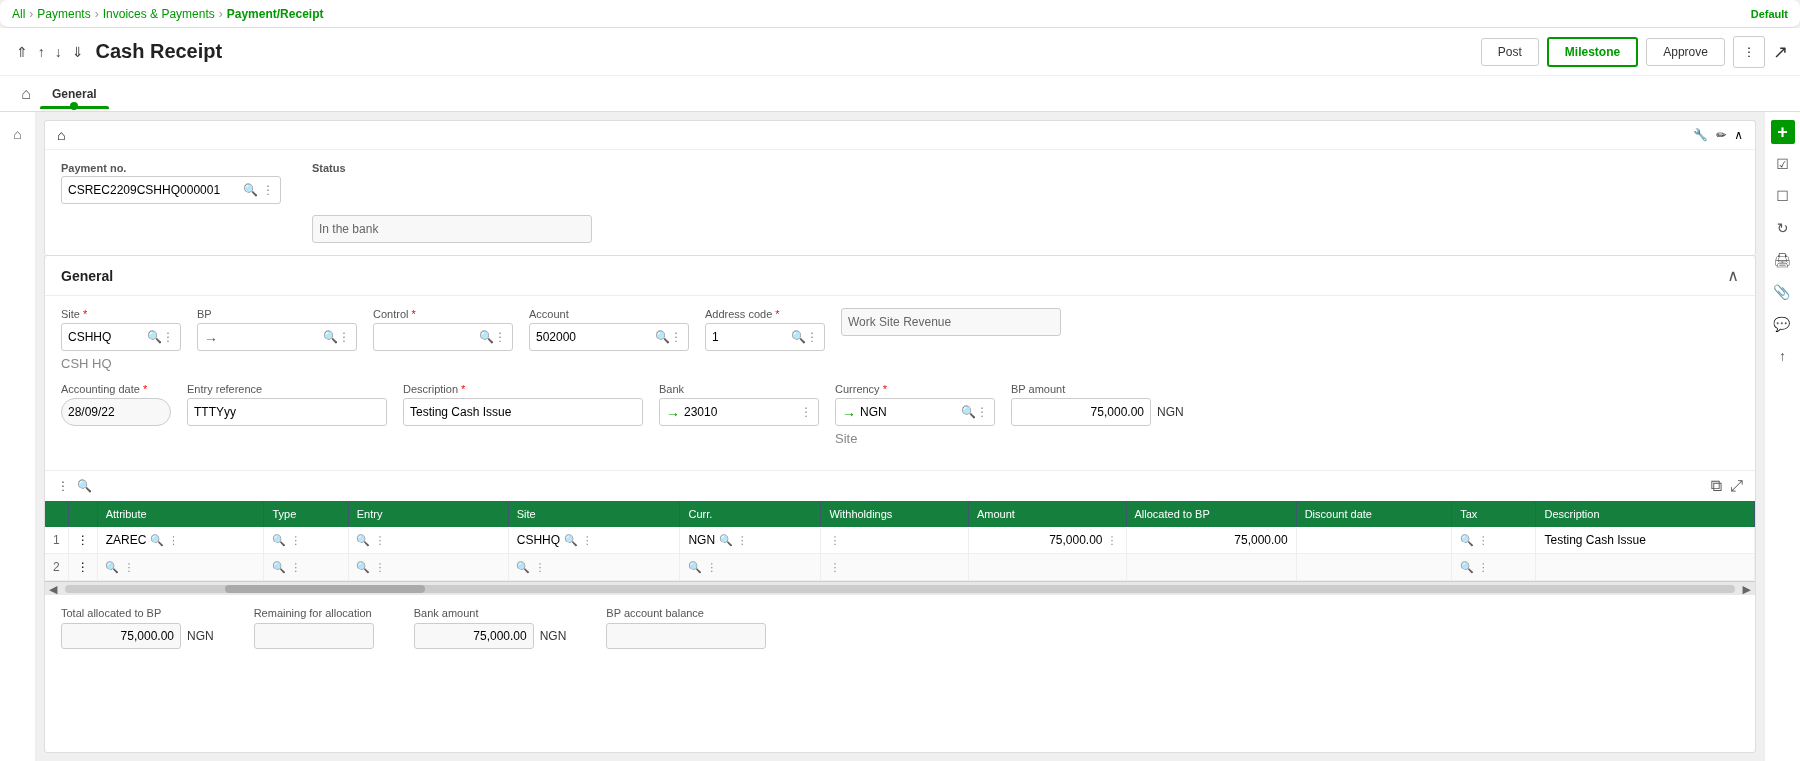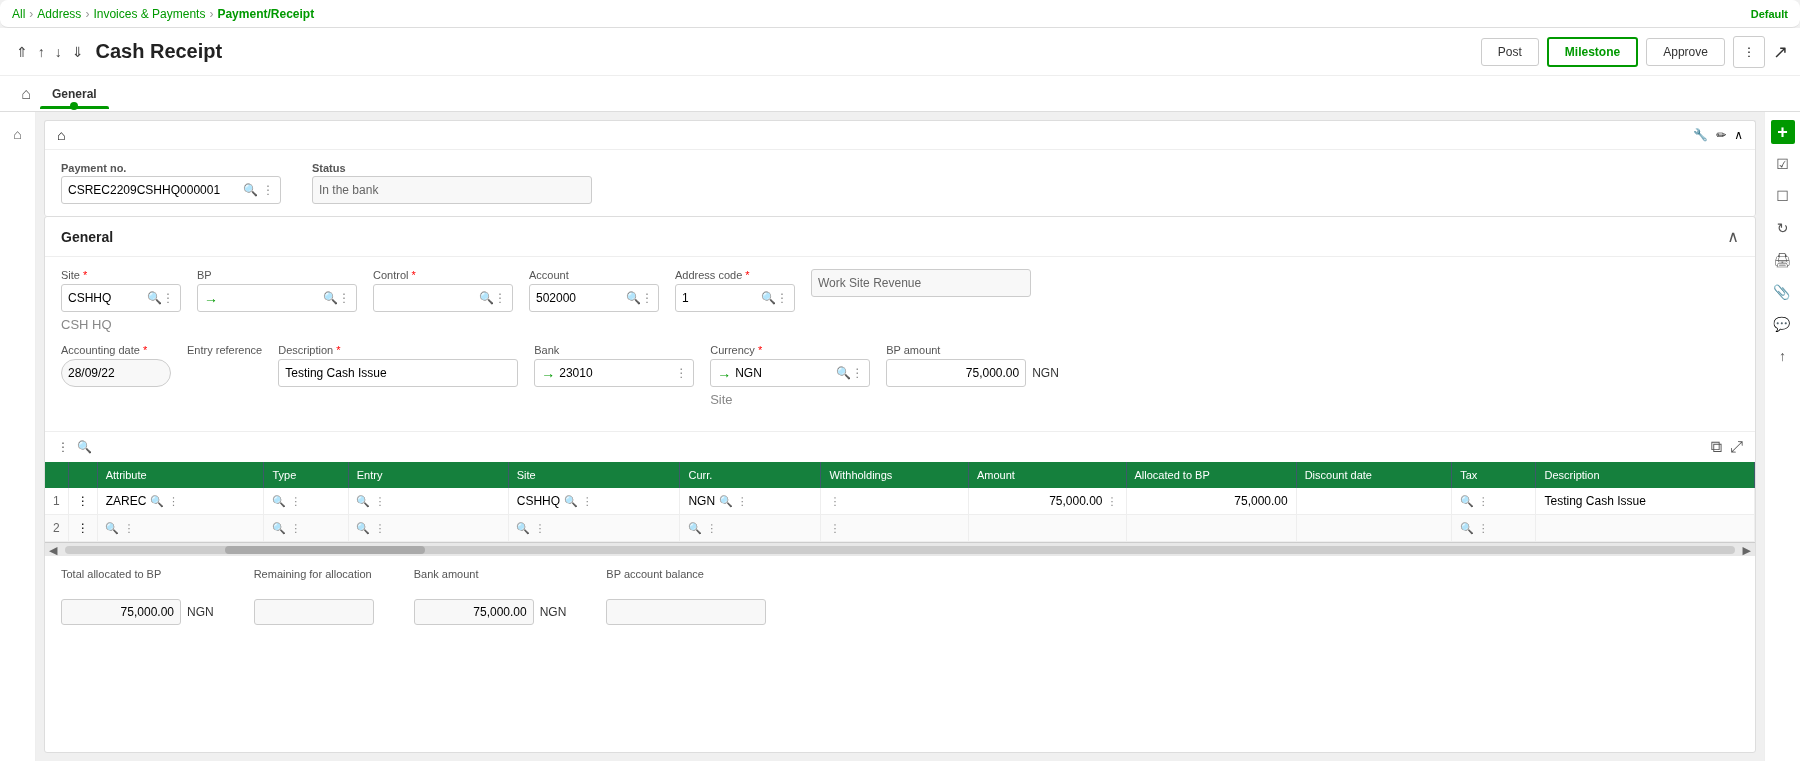--- a/index.html
+++ b/index.html
@@ -208,21 +208,21 @@
     .scroll-arrow-left { position: absolute; left: 4px; top: 1px; cursor: pointer; font-size: 11px; color: #666; }
     .scroll-arrow-right { position: absolute; right: 4px; top: 1px; cursor: pointer; font-size: 11px; color: #666; }
 
     
     .footer-totals {
       padding: 12px 16px;
       display: flex;
       gap: 40px;
       align-items: flex-start;
     }
-    .total-field { display: flex; flex-direction: column; gap: 19px; }
+    .total-field { display: flex; flex-direction: column; gap: 4px; }
     .total-label { font-size: 11px; color: #555; }
     .total-input-wrap {
       display: flex;
       align-items: center;
       gap: 6px;
     }
     .total-input {
       border: 1px solid #ccc;
       border-radius: 3px;
       height: 26px;
@@ -237,21 +237,21 @@
     .table-container { overflow-x: hidden; }
 
   </style>
 </head>
 <body>
 
 <div class="breadcrumb">
   <div class="breadcrumb-links">
     <a href="#">All</a>
     <span class="separator">›</span>
-    <a href="#">Address</a>
+    <a href="#">Payments</a>
     <span class="separator">›</span>
     <a href="#">Invoices &amp; Payments</a>
     <span class="separator">›</span>
     <span class="current">Payment/Receipt</span>
   </div>
   <div class="breadcrumb-right">Default</div>
 </div>
 
 <div class="header-bar">
   <div class="header-left">
@@ -306,21 +306,21 @@
             <div class="field-input" style="width:220px;">
               <input type="text" value="CSREC2209CSHHQ000001" readonly="" style="font-size: 12px; width: 160px;">
               <div class="input-icons">
                 <span class="input-icon">🔍</span>
                 <span class="input-icon">⋮</span>
               </div>
             </div>
           </div>
           <div class="field-group">
             <span class="field-label">Status</span>
-            <div class="field-input field-input-readonly" style="width:280px;">
+            <div class="field-input field-input-readonly" style="width:280px;margin-top:39px;">
               <input type="text" value="In the bank" readonly="" style="font-size: 12px; width: 100%; color: rgb(102, 102, 102); background: transparent; border: none; outline: none;">
             </div>
           </div>
         </div>
       </div>
     </div>
 
     <div class="card" style="flex:1; margin-top:0; overflow:auto;">
       <div class="card-header">
         <span class="card-header-title">General</span>
@@ -355,21 +355,21 @@
             <span class="form-label required">Control</span>
             <div class="form-input-wrap" style="width:140px;">
               <input type="text" value="" style="width: 80px;">
               <span class="input-icon">🔍</span>
               <span class="input-icon">⋮</span>
             </div>
           </div>
 
           <div class="form-field">
             <span class="form-label">Account</span>
-            <div class="form-input-wrap" style="width:130px;">
+            <div class="form-input-wrap" style="width:160px;">
               <input type="text" value="502000" style="width: 90px;">
               <span class="input-icon">🔍</span>
               <span class="input-icon">⋮</span>
             </div>
           </div>
 
           <div class="form-field">
             <span class="form-label required">Address code</span>
             <div class="form-input-wrap" style="width:120px;">
               <input type="text" value="1" style="width: 60px;">
@@ -389,20 +389,23 @@
 
           <div class="form-field">
             <span class="form-label required">Accounting date</span>
             <div class="form-input-wrap readonly" style="width:110px;border-radius:14px;">
               <input type="text" value="28/09/22" style="width: 80px;">
             </div>
           </div>
 
           <div class="form-field">
             <span class="form-label">Entry reference</span>
+            <div class="form-input-wrap" style="width:200px;">
+              <input type="text" value="TTTYyy" style="width: 160px;">
+            </div>
           </div>
 
           <div class="form-field">
             <span class="form-label required">Description</span>
             <div class="form-input-wrap" style="width:240px;">
               <input type="text" value="Testing Cash Issue" style="width: 200px;">
             </div>
           </div>
 
           <div class="form-field">

